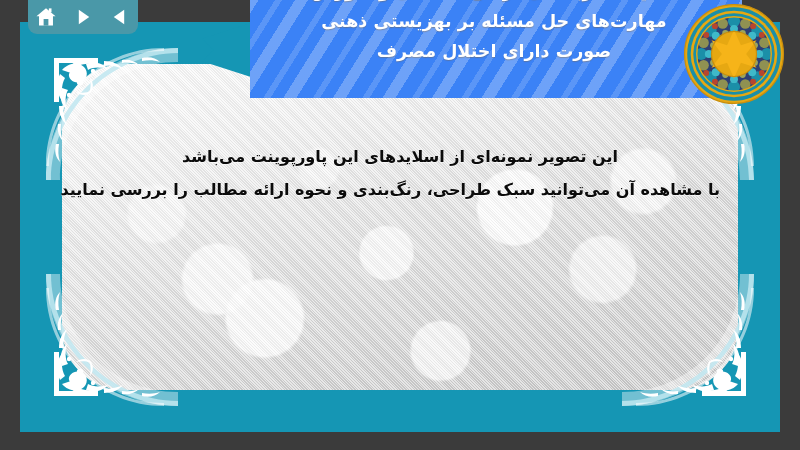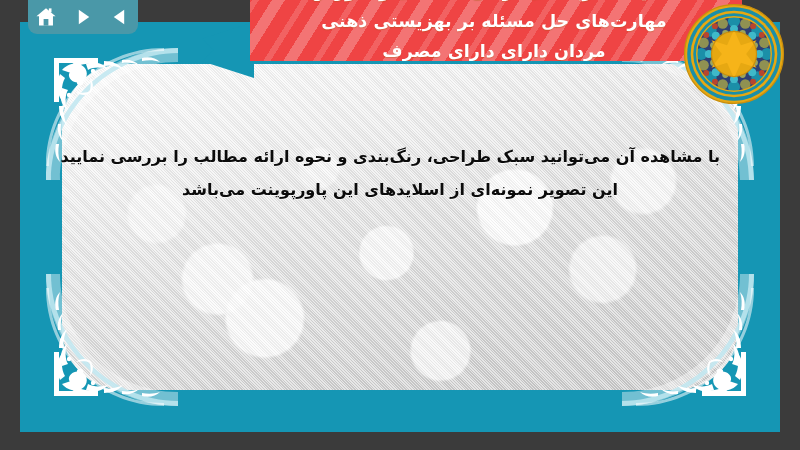--- a/index.html
+++ b/index.html
@@ -64,23 +64,23 @@
   
   .corner { position:absolute; width:132px; height:132px; z-index:6; pointer-events:none; }
   .corner svg { width:100%; height:100%; display:block; }
   .c-tl { left:26px;  top:26px; }
   .c-tr { right:26px; top:26px;    transform:scaleX(-1); }
   .c-bl { left:26px;  bottom:26px; transform:scaleY(-1); }
   .c-br { right:26px; bottom:26px; transform:scale(-1,-1); }
 
   
   #banner {
-    position:absolute; left:250px; top:0; width:492px; height:61px;
+    position:absolute; left:250px; top:0; width:492px; height:98px;
     overflow:hidden; z-index:30;
-    background:#ef4444;
+    background:#3b82f6;
   }
   #banner .stripes {
     position:absolute; inset:0;
     background-image:repeating-linear-gradient(-58deg,
       rgba(255,255,255,.26) 0 11px,
       rgba(255,255,255,0)   11px 22px,
       rgba(255,255,255,.16) 22px 28px,
       rgba(255,255,255,0)   28px 42px);
   }
   #banner-text {
@@ -263,33 +263,33 @@
           <circle cx="47" cy="23" r="2.2"></circle>
             <circle cx="66" cy="16" r="2"></circle>
             <circle cx="16" cy="66" r="2"></circle>
           <path d="M30 44 c5 4 12 4 16-1 -5 2-11 2-16 1 z"></path>
           <path d="M44 30 c4 5 4 12-1 16 2-5 2-11 1-16 z"></path>
         </g>
       </svg>
     </div>
 
     <div id="body-copy">
+      <span class="bline">این تصویر نمونه‌ای از اسلایدهای این پاورپوینت می‌باشد</span>
       <span class="bline">با مشاهده آن می‌توانید سبک طراحی، رنگ‌بندی و نحوه ارائه مطالب را بررسی نمایید</span>
-      <span class="bline">این تصویر نمونه‌ای از اسلایدهای این پاورپوینت می‌باشد</span>
     </div>
   </div>
 
   <div id="notch"></div>
 
   <div id="banner">
     <div class="stripes"></div>
     <div id="banner-text">
       <span class="tline">مقایسه اثربخشی درمان شناختی و آموزش</span>
       <span class="tline">مهارت‌های حل مسئله بر بهزیستی ذهنی</span>
-      <span class="tline">مردان دارای دارای مصرف</span>
+      <span class="tline">صورت دارای اختلال مصرف</span>
     </div>
   </div>
 
   <div id="medallion">
     <svg viewBox="0 0 120 120" aria-hidden="true">
       <circle cx="60" cy="60" r="57" fill="#e6a812"></circle>
       <circle cx="60" cy="60" r="54" fill="#1b8fa8"></circle>
       <circle cx="60" cy="60" r="50" fill="#e6a812"></circle>
       <circle cx="60" cy="60" r="47" fill="#1b8fa8"></circle>
       <circle cx="60" cy="60" r="43" fill="#2e3f73"></circle>

